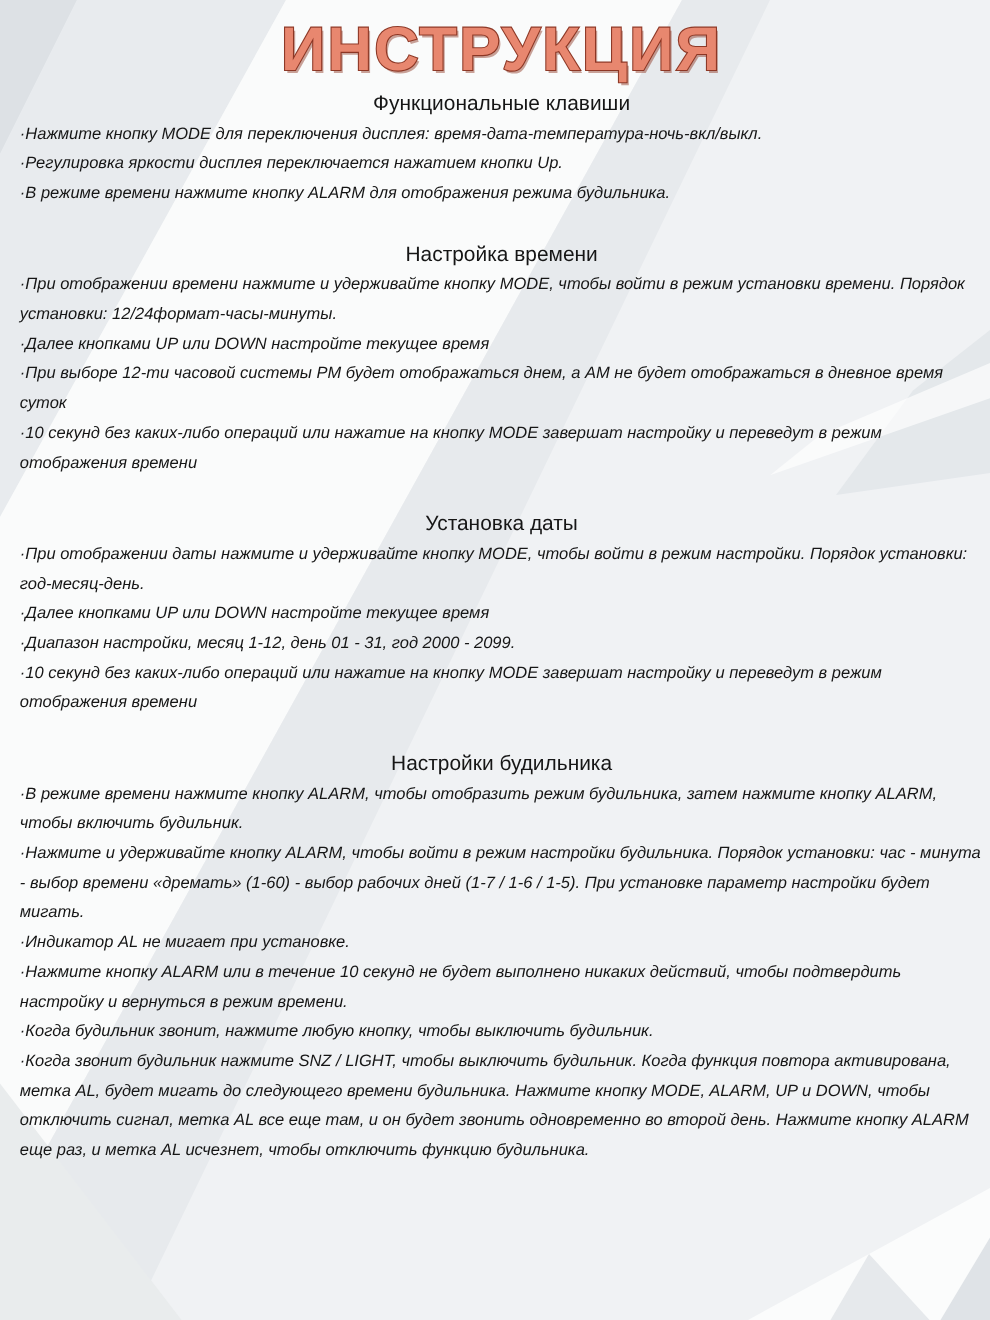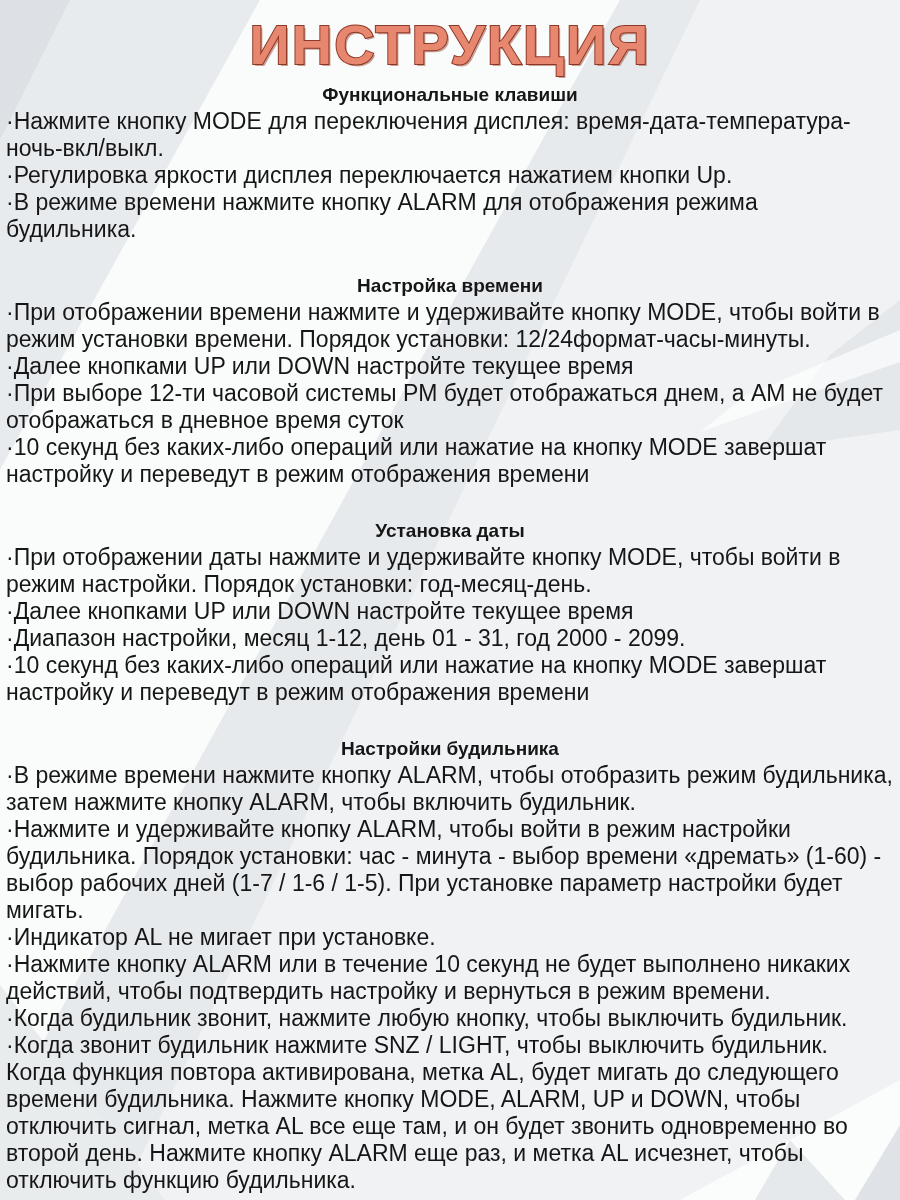--- a/index.html
+++ b/index.html
@@ -21,49 +21,50 @@
     inset: 0;
     width: 900px;
     height: 1200px;
     z-index: 0;
   }
   .content {
     position: relative;
     z-index: 1;
     box-sizing: border-box;
     width: 900px;
-    padding: 10px 6px 0 6px;
+    padding: 10px 6px 0 18px;
     color: var(--text, #161616);
   }
   .title {
     margin: 6px 0 6px 0;
     text-align: center;
     font-size: 56px;
     font-weight: bold;
     letter-spacing: 2px;
     line-height: 1.05;
     color: var(--title-fill, #e8876f);
     -webkit-text-stroke: 2px var(--title-outline, #8e3a28);
     paint-order: stroke fill;
     text-shadow: 2px 2px 0 rgba(140, 52, 32, 0.45);
   }
   .section { margin: 0; }
   .section + .section { margin-top: 29px; }
   .heading {
     margin: 0;
     font-size: 19px;
-    font-weight: bold;
+    font-weight: normal;
     text-align: center;
     line-height: 27px;
   }
   .line {
     margin: 0;
-    font-size: 23px;
+    font-size: 15px;
     line-height: 27px;
     text-align: left;
+    font-style: italic;
   }
 </style>
 </head>
 <body>
 
 <div class="page">
 
   <svg class="bg" viewBox="0 0 900 1200" preserveAspectRatio="none" aria-hidden="true">
     <rect x="0" y="0" width="900" height="1200" fill="#f0f2f4"></rect>
     <polygon points="70,0 260,0 0,470 0,140" fill="#e8ebee"></polygon>

